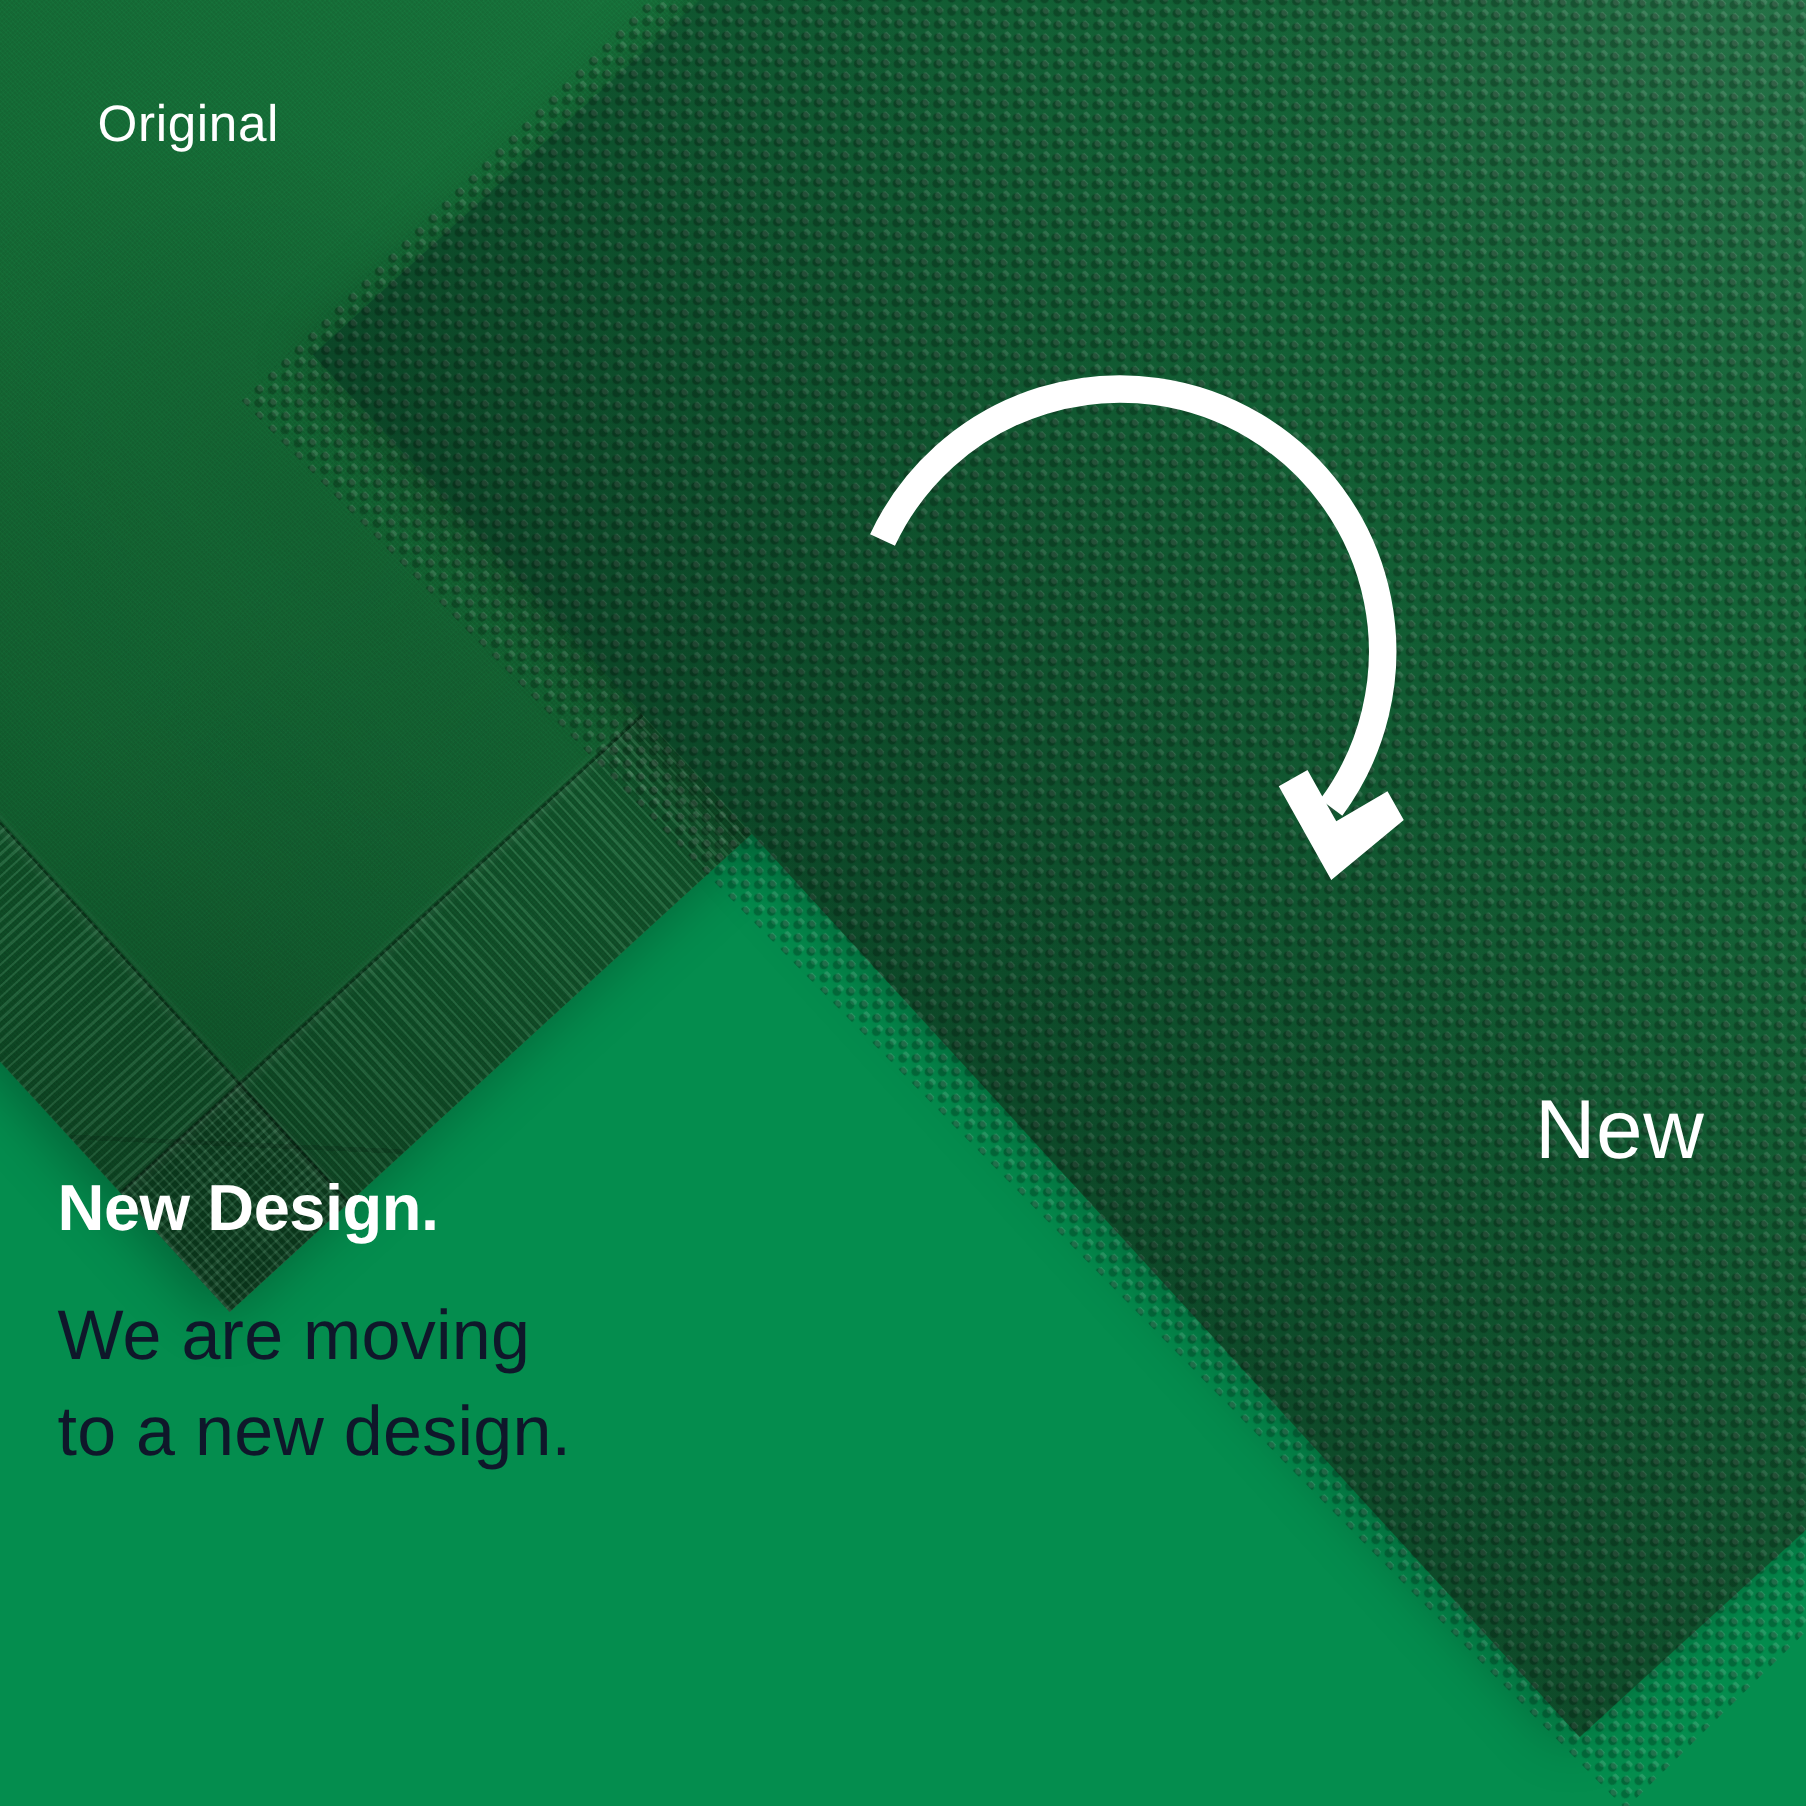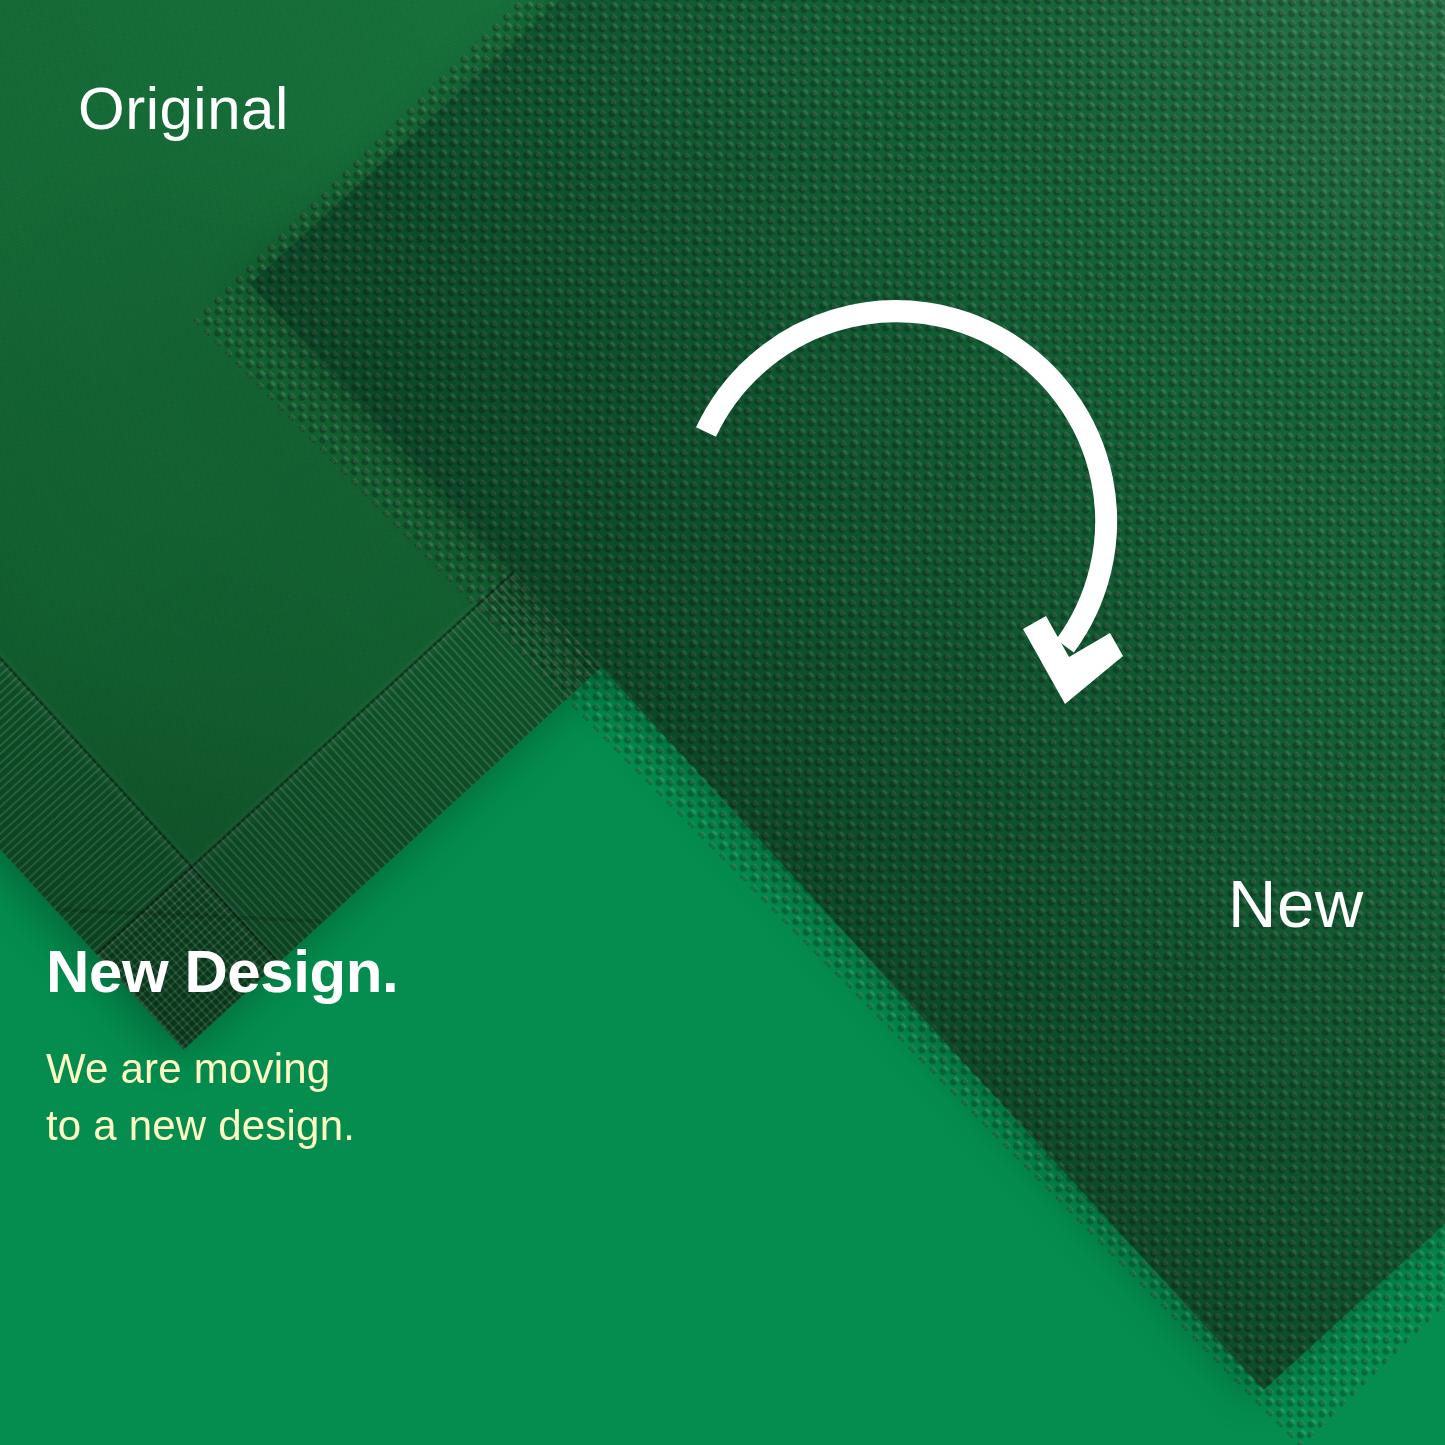--- a/index.html
+++ b/index.html
@@ -155,21 +155,21 @@
     left: 0; top: 0;
     width: 1445px; height: 1445px;
     pointer-events: none;
   }
 
   
   .label-original {
     position: absolute;
     left: 78px;
     top: 79px;
-    font-size: 60px;
+    font-size: 41px;
     line-height: 1.0;
     font-weight: 300;
     letter-spacing: 0.5px;
     color: #FFFFFF;
   }
   .label-new {
     position: absolute;
     left: 1228px;
     top: 870px;
     font-size: 67px;
@@ -180,31 +180,31 @@
   }
 
   .copy-block {
     position: absolute;
     left: 46px;
     top: 936px;
     width: 690px;
   }
   .headline {
     color: #FFFFFF;
-    font-size: 60px;
+    font-size: 52px;
     line-height: 1.20;
     font-weight: 700;
     letter-spacing: -0.4px;
     margin: 0;
   }
   .headline .ln { display: block; }
 
   .sub {
-    color: #fef9c3;
-    font-size: 42px;
+    color: #0f172a;
+    font-size: 56px;
     line-height: 1.36;
     font-weight: 300;
     letter-spacing: 0.2px;
     margin: 0;
   }
   .sub-1 { margin-top: 32px; }
   .sub-2 { margin-top: 34px; }
   .sub .ln { display: block; }
 </style>
 </head>

